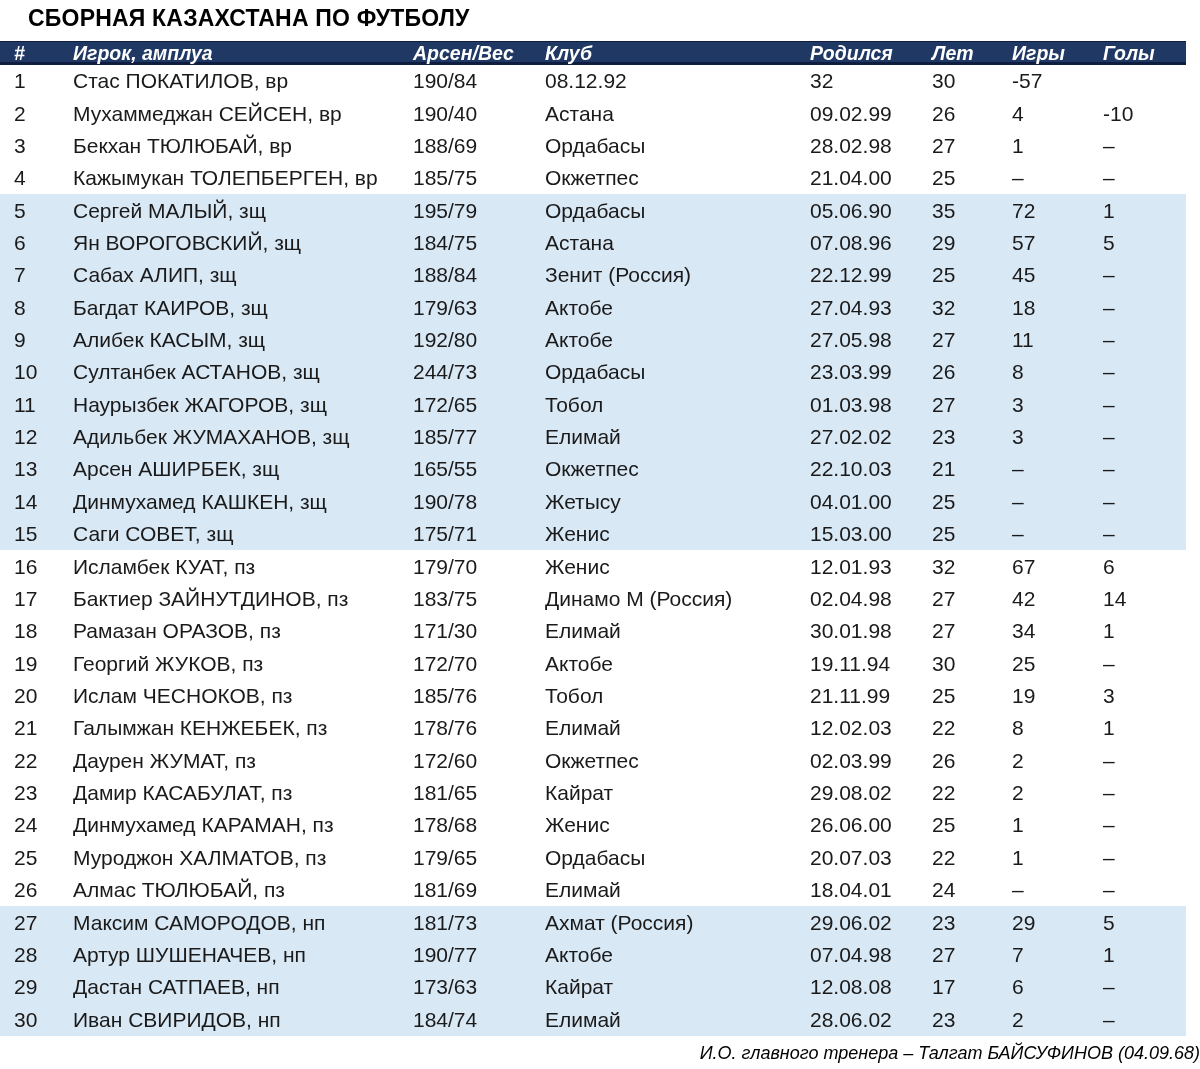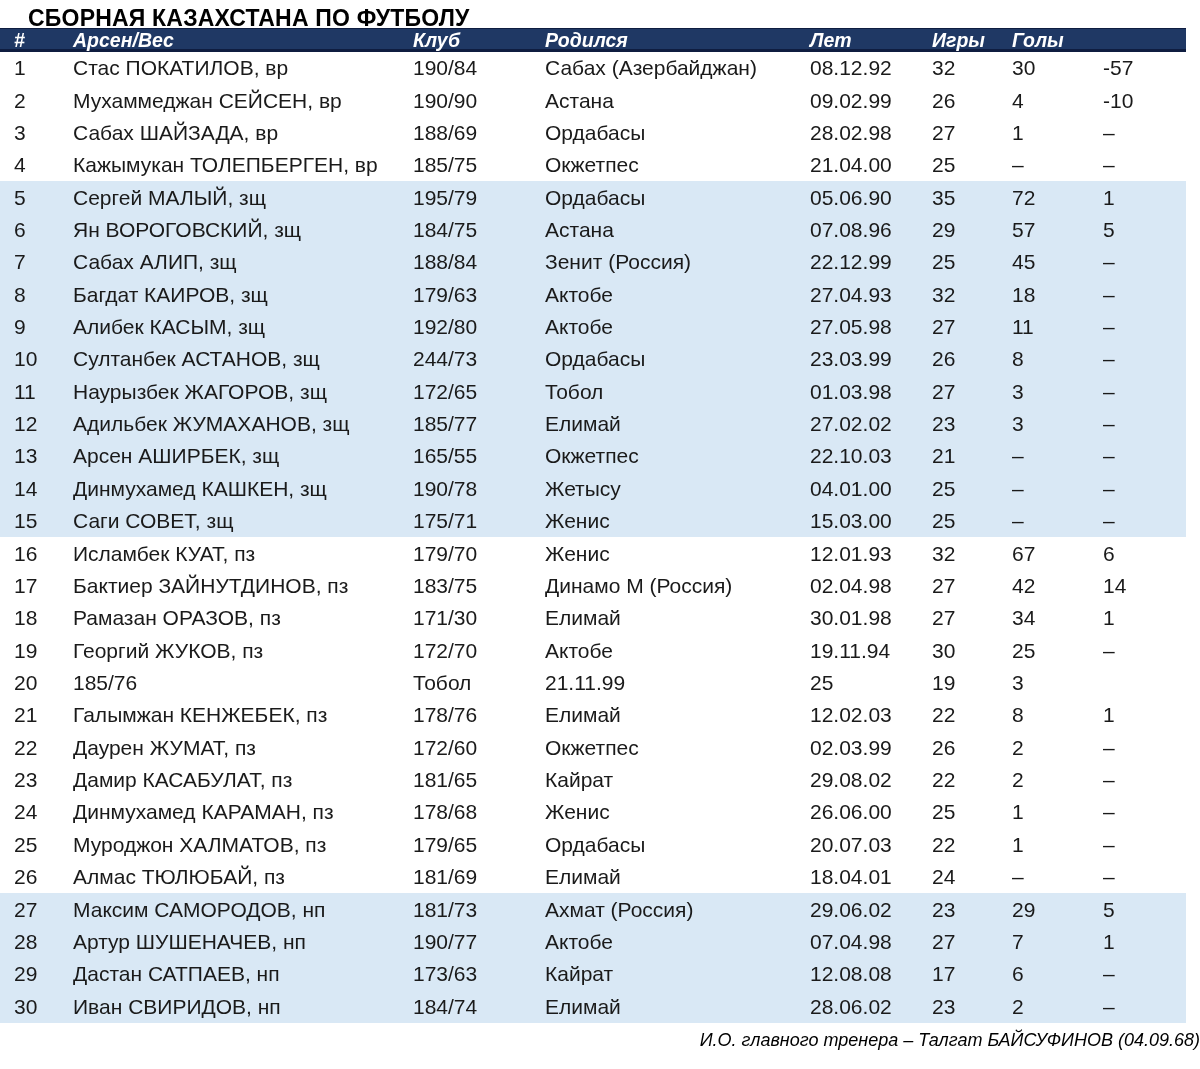--- a/index.html
+++ b/index.html
@@ -16,21 +16,21 @@
     font-family: "Liberation Sans", sans-serif;
     color: var(--text);
     overflow: hidden;
   }
   .page { width: 1200px; height: 1069px; }
   .title {
     font-size: 23px;
     font-weight: bold;
     color: #000;
     padding: 5px 0 4px 28px;
-    height: 28px;
+    height: 41px;
     letter-spacing: 0.2px;
     white-space: nowrap;
   }
   .table { width: 1186px; }
   .grid-row {
     display: grid;
     grid-template-columns: 59px 340px 132px 265px 122px 80px 91px 1fr;
     padding-left: 14px;
     align-items: center;
   }
@@ -65,52 +65,52 @@
 <body>
 
 <div class="page">
 
   <div class="title">СБОРНАЯ КАЗАХСТАНА ПО ФУТБОЛУ</div>
 
   <div class="table">
 
     <div class="grid-row header-row">
       <div class="cell">#</div>
+      <div class="cell">Игрок, амплуа</div>
       <div class="cell">Арсен/Вес</div>
       <div class="cell">Клуб</div>
       <div class="cell">Родился</div>
       <div class="cell">Лет</div>
       <div class="cell">Игры</div>
       <div class="cell">Голы</div>
     </div>
 
     <div class="body">
         <div class="grid-row">
           <div class="cell">1</div>
           <div class="cell">Стас ПОКАТИЛОВ, вр</div>
           <div class="cell">190/84</div>
-          <div class="cell">Сабах (Азербайджан)</div>
           <div class="cell">08.12.92</div>
           <div class="cell">32</div>
           <div class="cell">30</div>
           <div class="cell">-57</div>
         </div>
         <div class="grid-row">
           <div class="cell">2</div>
           <div class="cell">Мухаммеджан СЕЙСЕН, вр</div>
-          <div class="cell">190/90</div>
+          <div class="cell">190/40</div>
           <div class="cell">Астана</div>
           <div class="cell">09.02.99</div>
           <div class="cell">26</div>
           <div class="cell">4</div>
           <div class="cell">-10</div>
         </div>
         <div class="grid-row">
           <div class="cell">3</div>
-          <div class="cell">Сабах ШАЙЗАДА, вр</div>
+          <div class="cell">Бекхан ТЮЛЮБАЙ, вр</div>
           <div class="cell">188/69</div>
           <div class="cell">Ордабасы</div>
           <div class="cell">28.02.98</div>
           <div class="cell">27</div>
           <div class="cell">1</div>
           <div class="cell">–</div>
         </div>
         <div class="grid-row">
           <div class="cell">4</div>
           <div class="cell">Кажымукан ТОЛЕПБЕРГЕН, вр</div>
@@ -266,20 +266,21 @@
           <div class="cell">Георгий ЖУКОВ, пз</div>
           <div class="cell">172/70</div>
           <div class="cell">Актобе</div>
           <div class="cell">19.11.94</div>
           <div class="cell">30</div>
           <div class="cell">25</div>
           <div class="cell">–</div>
         </div>
         <div class="grid-row">
           <div class="cell">20</div>
+          <div class="cell">Ислам ЧЕСНОКОВ, пз</div>
           <div class="cell">185/76</div>
           <div class="cell">Тобол</div>
           <div class="cell">21.11.99</div>
           <div class="cell">25</div>
           <div class="cell">19</div>
           <div class="cell">3</div>
         </div>
         <div class="grid-row">
           <div class="cell">21</div>
           <div class="cell">Галымжан КЕНЖЕБЕК, пз</div>

